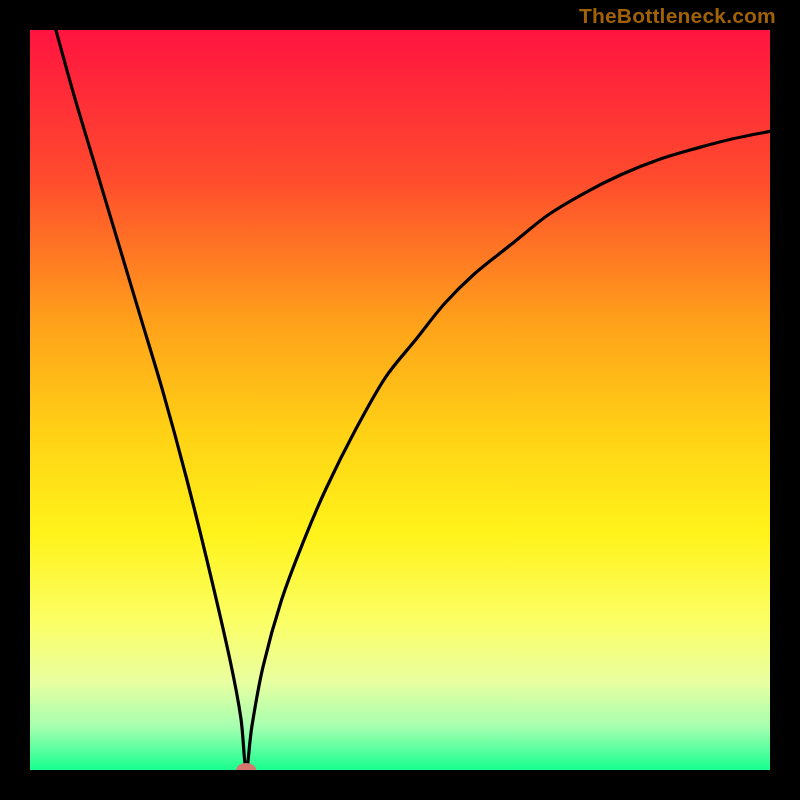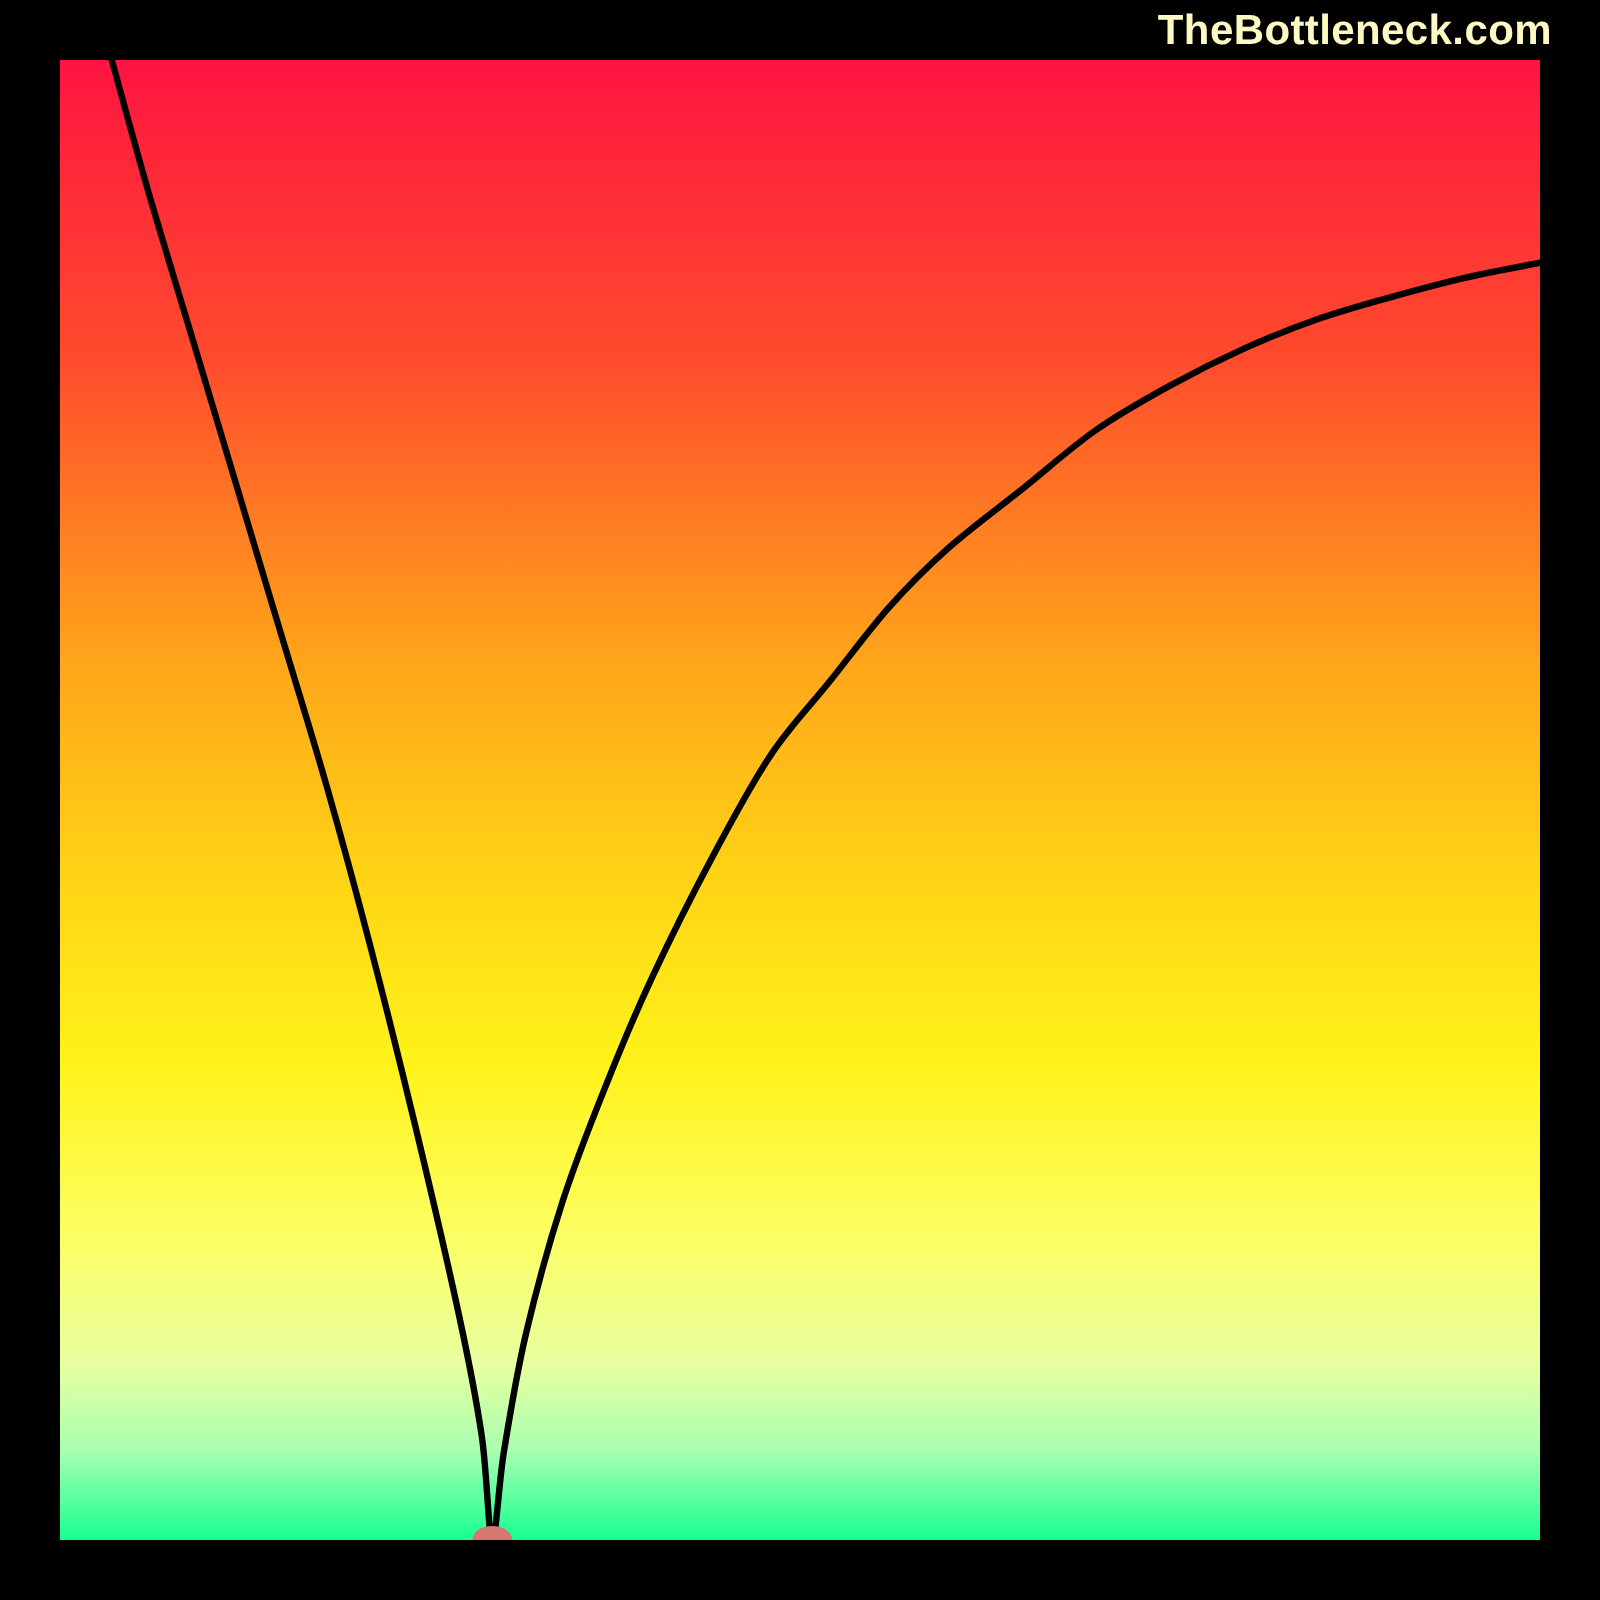--- a/index.html
+++ b/index.html
@@ -32,21 +32,21 @@
     height: 740px;
     pointer-events: none;
   }
   #watermark {
     position: absolute;
     top: 4px;
     right: 24px;
     font-family: "Arial", "Helvetica", sans-serif;
     font-size: 21px;
     font-weight: 600;
-    color: #fef9c3;
+    color: #a16207;
     letter-spacing: 0.2px;
   }
 </style>
 </head>
 <body>
 
 <div id="stage">
   <div id="plot-area" style="background: linear-gradient(rgb(255, 20, 64) 0%, rgb(255, 75, 45) 20%, rgb(255, 163, 26) 40%, rgb(255, 211, 21) 55%, rgb(255, 243, 26) 68%, rgb(251, 255, 102) 80%, rgb(233, 255, 160) 88%, rgb(168, 255, 176) 94%, rgb(24, 255, 144) 100%);"></div>
   <svg id="curve" viewBox="0 0 740 740" preserveAspectRatio="none">
       <path d="M 25.900000000000002 0 C 28.983333333333334 11.100000000000003, 37.61666666666667 43.1666666666667, 44.4 66.60000000000002 C 51.18333333333333 90.03333333333335, 59.199999999999996 115.93333333333324, 66.6 140.5999999999999 C 74 165.26666666666657, 81.39999999999999 189.93333333333334, 88.8 214.60000000000002 C 96.2 239.2666666666667, 103.6 263.9333333333334, 111 288.6 C 118.4 313.26666666666665, 125.79999999999998 336.7, 133.2 362.59999999999997 C 140.6 388.49999999999994, 148 415.6333333333333, 155.4 444 C 162.8 472.3666666666667, 170.2 501.96666666666664, 177.6 532.8 C 185 563.6333333333333, 194.25 603.1, 199.8 629 C 205.35000000000002 654.9, 208.18666666666664 669.7, 210.89999999999998 688.2 C 213.61333333333332 706.7, 214.23 738.7666666666667, 216.07999999999998 740 C 217.92999999999998 741.2333333333333, 219.16333333333333 712.8666666666667, 222 695.6 C 224.83666666666667 678.3333333333334, 228.16666666666666 657.3666666666667, 233.1 636.4 C 238.03333333333333 615.4333333333333, 244.8166666666667 590.7666666666667, 251.60000000000002 569.8 C 258.3833333333334 548.8333333333333, 266.40000000000003 529.1, 273.8 510.6 C 281.2 492.1, 287.3666666666667 477.3, 296 458.8 C 304.6333333333333 440.3, 315.73333333333335 418.09999999999997, 325.6 399.59999999999997 C 335.4666666666667 381.09999999999997, 345.3333333333333 362.59999999999997, 355.2 347.79999999999995 C 365.06666666666666 332.99999999999994, 374.93333333333334 323.1333333333333, 384.8 310.8 C 394.6666666666667 298.4666666666667, 404.53333333333336 284.90000000000003, 414.40000000000003 273.8 C 424.2666666666667 262.7, 432.9 254.06666666666666, 444 244.2 C 455.1 234.33333333333331, 468.6666666666667 224.4666666666667, 481 214.60000000000002 C 493.3333333333333 204.73333333333335, 505.6666666666667 193.63333333333335, 518 185 C 530.3333333333334 176.36666666666665, 542.6666666666666 169.5833333333333, 555 162.79999999999995 C 567.3333333333334 156.01666666666662, 579.6666666666666 149.84999999999994, 592 144.29999999999995 C 604.3333333333334 138.74999999999997, 616.6666666666666 133.81666666666666, 629 129.5 C 641.3333333333334 125.18333333333334, 653.6666666666666 121.85333333333331, 666 118.39999999999998 C 678.3333333333334 114.94666666666664, 690.6666666666666 111.61666666666663, 703 108.77999999999997 C 715.3333333333334 105.94333333333331, 733.8333333333334 102.61333333333333, 740 101.38" fill="none" stroke="#000000" stroke-width="3.2" stroke-linecap="round" stroke-linejoin="round"></path>

